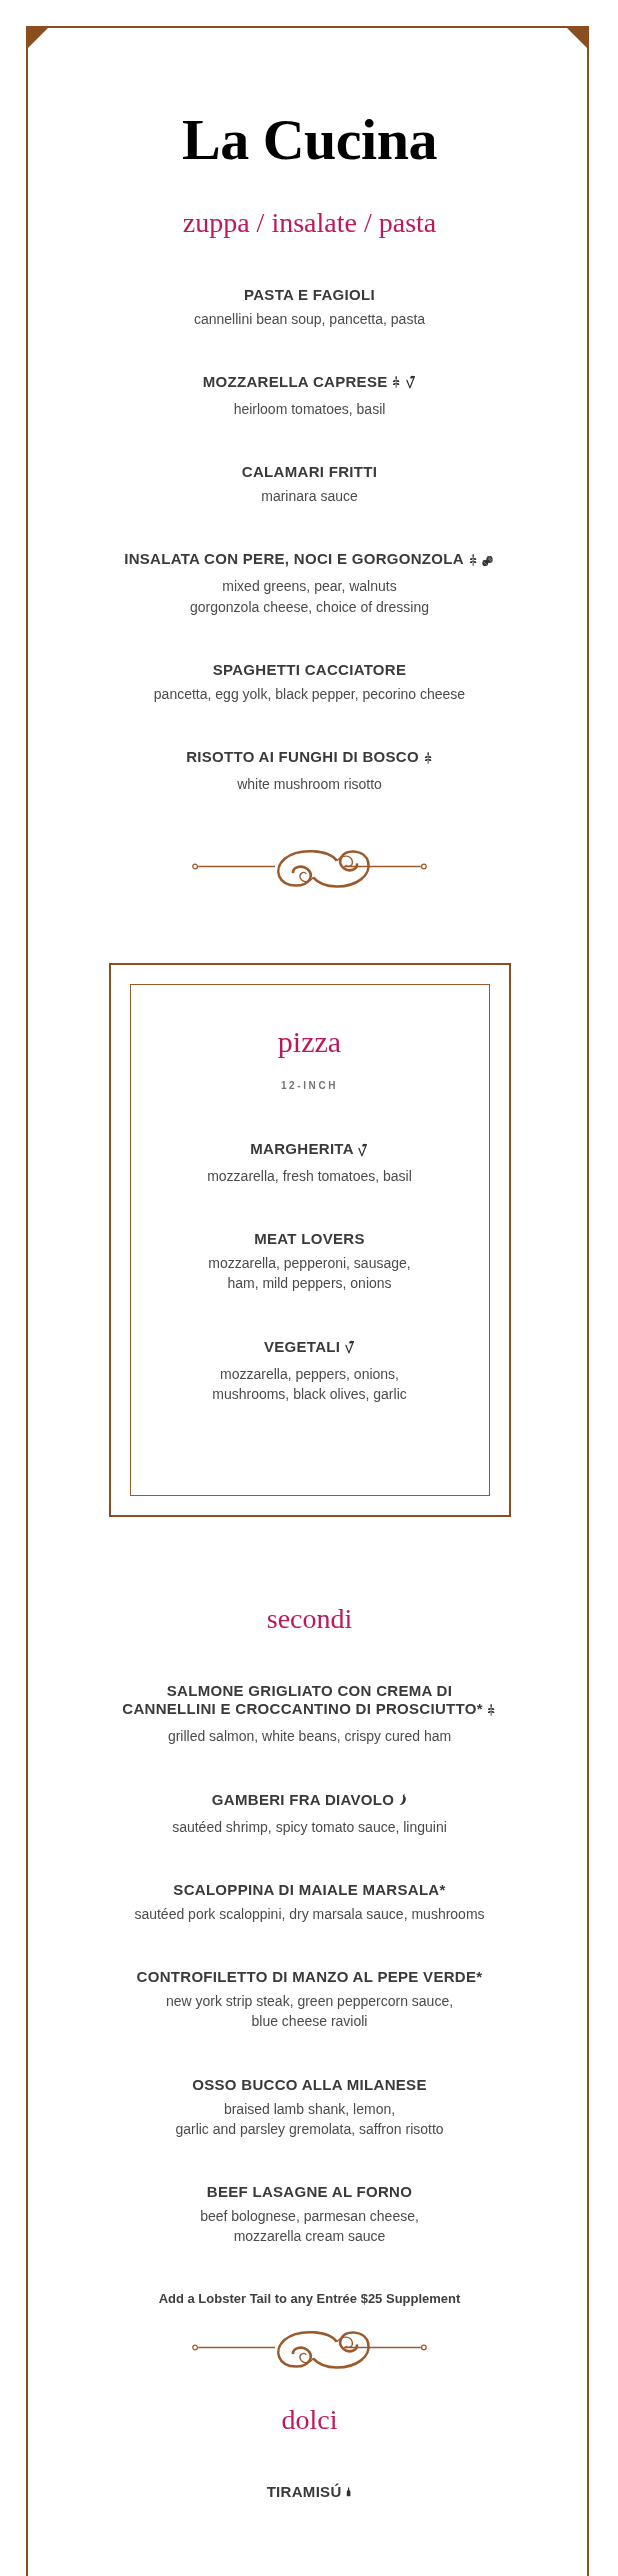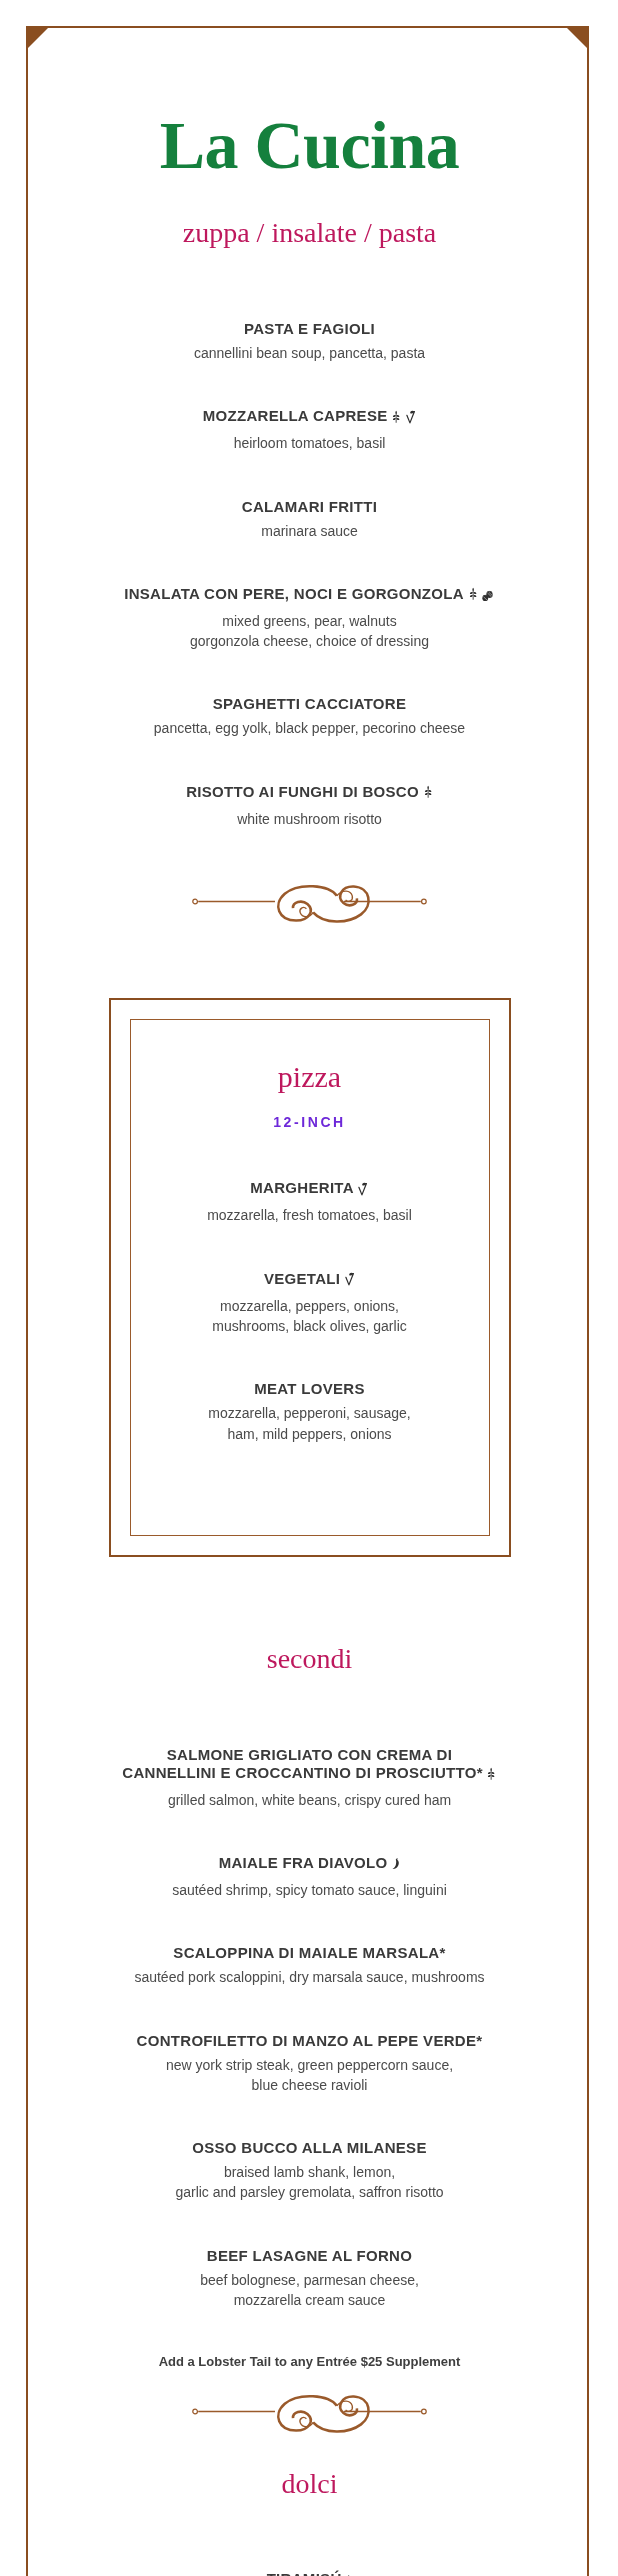--- a/index.html
+++ b/index.html
@@ -19,33 +19,33 @@
 
   .content {
     position: absolute; left: 28px; top: 28px; width: 563px;
     box-sizing: border-box; padding: 0 24px; text-align: center;
   }
 
   
   .page-title {
     margin-top: 82px;
     font-family: "Liberation Serif", serif;
-    font-size: 68px; line-height: 1.05; font-weight: 600;
-    color: #15803d; letter-spacing: -0.5px;
+    font-size: 58px; line-height: 1.05; font-weight: 600;
+    color: #000000; letter-spacing: -0.5px;
   }
   .section-heading {
     font-family: "Liberation Serif", serif;
     font-size: 28px; line-height: 1.1; font-weight: 500;
     color: #be185d;
   }
   .s-primi .section-heading { margin-top: 37px; }
   .s-secondi .section-heading { margin-top: 87px; }
   .s-dolci .section-heading { margin-top: 27px; }
 
-  .items { margin-top: 71px; }
+  .items { margin-top: 47px; }
   .pizza-box .items { margin-top: 49px; }
 
   .item { margin-bottom: 44px; }
   .item-title {
     font-size: 15px; font-weight: bold; color: #3a3a3a;
     letter-spacing: 0.3px; line-height: 1.22; white-space: pre-line;
   }
   .item-desc {
     margin-top: 4.6px; font-size: 14px; color: #4b4b4b;
     line-height: 1.45; white-space: pre-line;
@@ -64,22 +64,22 @@
     width: 402px; margin: 66px auto 0;
     border: 2.1px solid #8a4e20;
     box-sizing: border-box;
   }
   .pizza-box-inner {
     border: 1px solid #9a5a2b; margin: 19px;
     padding: 40px 15.5px 47px;
   }
   .pizza-box .section-heading { margin-top: 0; font-size: 30px; }
   .section-subtitle {
-    margin-top: 21.6px; font-size: 14px; font-weight: bold;
-    letter-spacing: 2.6px; color: #6d28d9;
+    margin-top: 21.6px; font-size: 10px; font-weight: bold;
+    letter-spacing: 2.6px; color: #737373;
   }
 </style>
 </head>
 <body>
 
 <div class="frame">
   <div class="corner tl"></div>
   <div class="corner tr"></div>
 
 </div>
@@ -167,53 +167,53 @@
             <div class="section-subtitle">12-INCH</div>
             <div class="items">
               <div class="item">
                 <div class="item-title"><span class="item-name">MARGHERITA</span><span class="icon"><svg width="11.3" height="15.5" viewBox="0 0 24 32" fill="none">
                       <path d="M4 13 L10.5 29 L20 5" stroke="#2f2f2f" stroke-width="2.6" stroke-linecap="round" stroke-linejoin="round"></path>
                       <path d="M20.5 4.5 C14.5 1.5 10.5 4 11 8.5 C16 10 19.5 8.5 20.5 4.5 Z" fill="#2f2f2f"></path>
                     </svg></span></div>
                 <div class="item-desc">mozzarella, fresh tomatoes, basil</div>
               </div>
               <div class="item">
+                <div class="item-title"><span class="item-name">MEAT LOVERS</span></div>
+                <div class="item-desc">mozzarella, pepperoni, sausage,
+ham, mild peppers, onions</div>
+              </div>
+              <div class="item">
                 <div class="item-title"><span class="item-name">VEGETALI</span><span class="icon"><svg width="11.3" height="15.5" viewBox="0 0 24 32" fill="none">
                       <path d="M4 13 L10.5 29 L20 5" stroke="#2f2f2f" stroke-width="2.6" stroke-linecap="round" stroke-linejoin="round"></path>
                       <path d="M20.5 4.5 C14.5 1.5 10.5 4 11 8.5 C16 10 19.5 8.5 20.5 4.5 Z" fill="#2f2f2f"></path>
                     </svg></span></div>
                 <div class="item-desc">mozzarella, peppers, onions,
 mushrooms, black olives, garlic</div>
               </div>
-              <div class="item">
-                <div class="item-title"><span class="item-name">MEAT LOVERS</span></div>
-                <div class="item-desc">mozzarella, pepperoni, sausage,
-ham, mild peppers, onions</div>
-              </div>
             </div>
           </div>
         </div>
       </section>
       <section class="s-secondi">
         <div class="section-heading">secondi</div>
         <div class="items">
           <div class="item">
             <div class="item-title"><span class="item-name">SALMONE GRIGLIATO CON CREMA DI
 CANNELLINI E CROCCANTINO DI PROSCIUTTO*</span><span class="icon"><svg width="10.3" height="15.5" viewBox="0 0 24 32" fill="none">
                   <line x1="12" y1="6" x2="12" y2="30" stroke="#2f2f2f" stroke-width="2"></line>
                   <path d="M12 2 C9.8 4.4 9.8 7.6 12 10 C14.2 7.6 14.2 4.4 12 2 Z" fill="#2f2f2f"></path>
                   <path d="M11 12 C6.6 10.8 4.4 12.8 4.6 16.4 C8.8 17.6 11 15.4 11 12 Z" fill="#2f2f2f"></path>
                   <path d="M13 12 C17.4 10.8 19.6 12.8 19.4 16.4 C15.2 17.6 13 15.4 13 12 Z" fill="#2f2f2f"></path>
                   <path d="M11 19 C6.6 17.8 4.4 19.8 4.6 23.4 C8.8 24.6 11 22.4 11 19 Z" fill="#2f2f2f"></path>
                   <path d="M13 19 C17.4 17.8 19.6 19.8 19.4 23.4 C15.2 24.6 13 22.4 13 19 Z" fill="#2f2f2f"></path>
                 </svg></span></div>
             <div class="item-desc">grilled salmon, white beans, crispy cured ham</div>
           </div>
           <div class="item">
-            <div class="item-title"><span class="item-name">MAIALE FRA DIAVOLO</span><span class="icon"><svg width="9.3" height="15.5" viewBox="0 0 24 32" fill="none">
+            <div class="item-title"><span class="item-name">GAMBERI FRA DIAVOLO</span><span class="icon"><svg width="9.3" height="15.5" viewBox="0 0 24 32" fill="none">
                   <path d="M14.5 3 c0 -1.4 2.6 -1.4 2.6 0 c0 1 -.6 1.9 -1.2 2.4 C20.4 8.4 21.6 15 18.4 21 C15 27.4 8.4 30.4 3.4 29.2 C8.6 26.8 11.8 22.4 12.8 17 C13.8 11.8 13.6 8 12.6 6 C12.1 5 12.6 3.9 13.8 3.6 Z" fill="#2f2f2f"></path>
                 </svg></span></div>
             <div class="item-desc">sautéed shrimp, spicy tomato sauce, linguini</div>
           </div>
           <div class="item">
             <div class="item-title"><span class="item-name">SCALOPPINA DI MAIALE MARSALA*</span></div>
             <div class="item-desc">sautéed pork scaloppini, dry marsala sauce, mushrooms</div>
           </div>
           <div class="item">
             <div class="item-title"><span class="item-name">CONTROFILETTO DI MANZO AL PEPE VERDE*</span></div>

